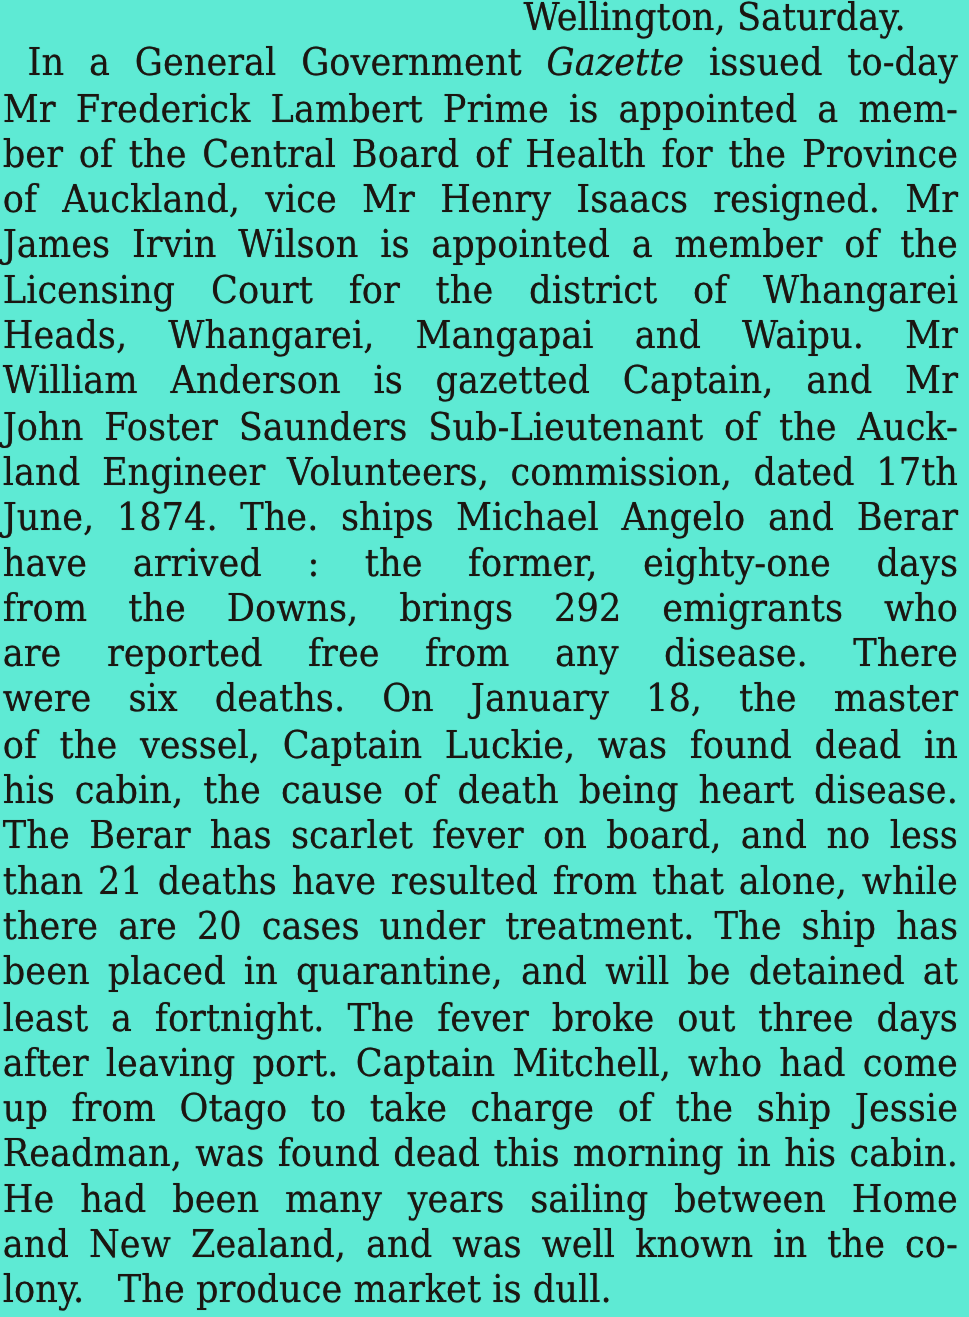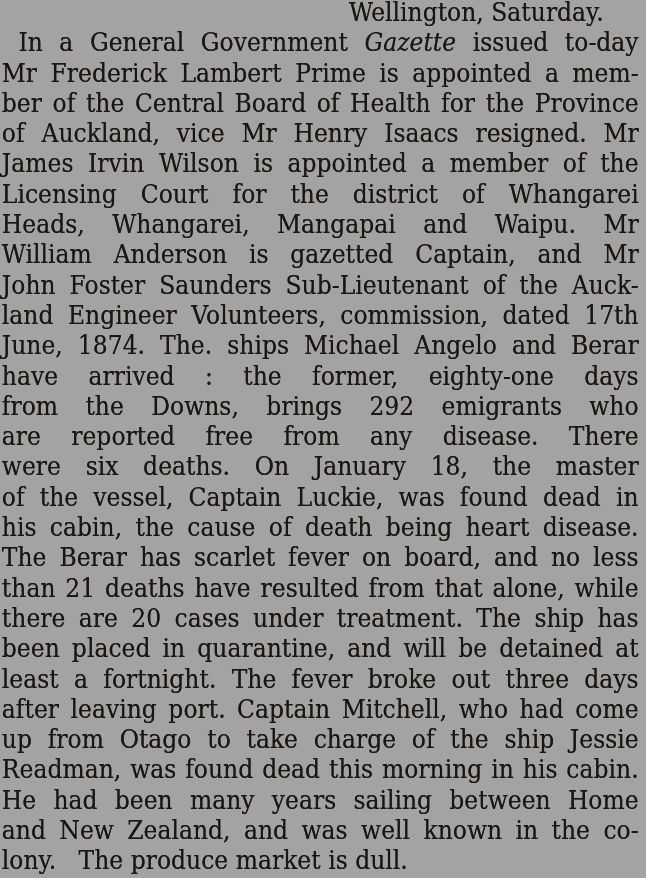--- a/index.html
+++ b/index.html
@@ -4,21 +4,21 @@
 <style>
   html, body {
     margin: 0;
     padding: 0;
     background: #ffffff;
   }
   .page {
     position: relative;
     width: 646px;
     height: 878px;
-    background: #a3a3a3;
+    background: #5eead4;
     overflow: hidden;
   }
   .clipping {
     position: absolute;
     top: -3px;
     left: 0;
     width: 702px;              
     transform: scaleX(0.9203);
     transform-origin: top left;
     box-sizing: border-box;

